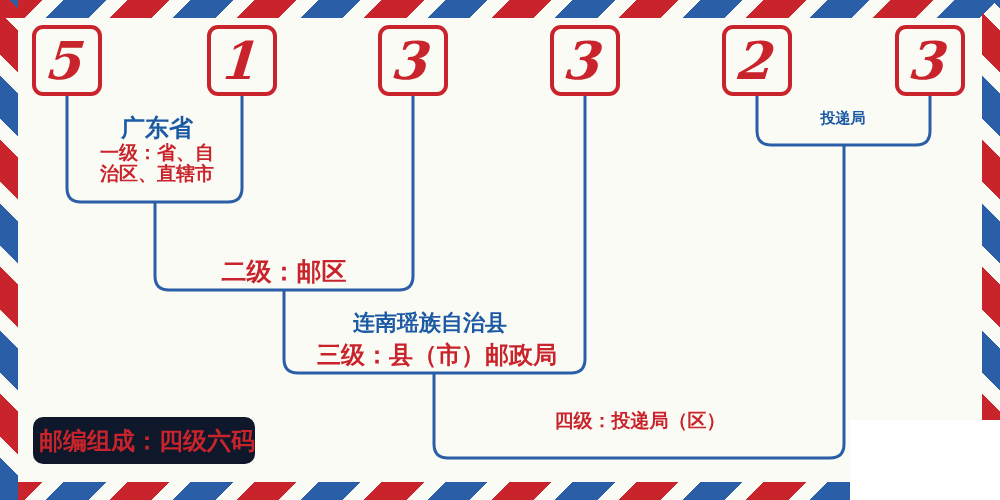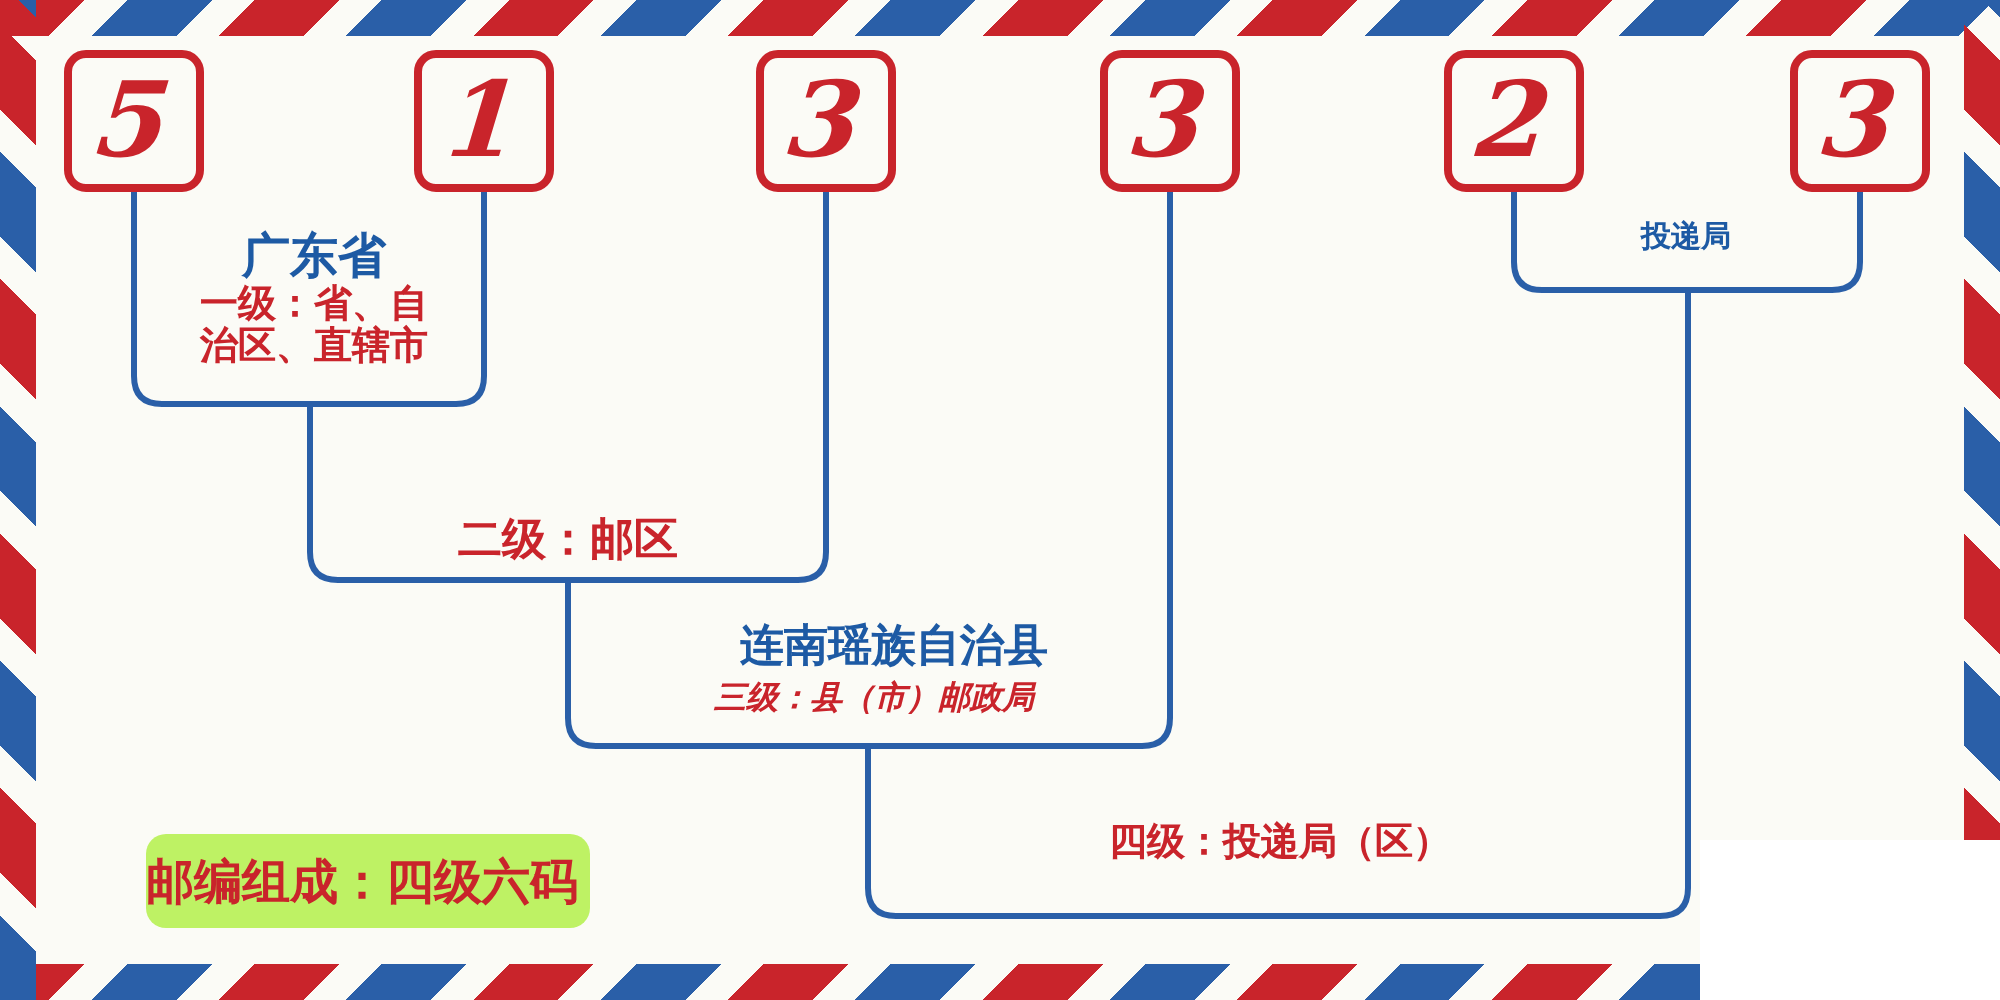--- a/index.html
+++ b/index.html
@@ -43,31 +43,31 @@
   .connectors path{fill:none;stroke:#2a5fa8;stroke-width:3;}
   
   .lbl{position:absolute;z-index:4;white-space:nowrap;
     transform:translateX(-50%);text-align:right;}
   .lbl-blue{color:#1d5aa4;font-weight:bold;
     font-family:"Liberation Serif", serif;}
   .lbl-red{color:#c9242b;font-weight:bold;
     font-family:"Liberation Sans", sans-serif;}
   .lbl-place1{font-size:24px;}
   .lbl-desc1{font-size:19px;line-height:21px;}
-  .lbl-desc2{font-size:22px;}
+  .lbl-desc2{font-size:25px;}
   .lbl-place3{font-size:22px;}
-  .lbl-desc3{font-size:16px;font-style:italic;}
+  .lbl-desc3{font-size:24px;}
   .lbl-place4{font-size:20px;}
   .lbl-desc4{font-size:19px;}
   .lbl-delivery{font-size:15px;}
   
   .badge{
     position:absolute;left:33px;top:417px;width:222px;height:47px;
-    background:#bef264;border-radius:10px;z-index:4;
-    display:flex;align-items:center;justify-content:flex-start;margin-left:40px;
+    background:#0f172a;border-radius:10px;z-index:4;
+    display:flex;align-items:center;justify-content:flex-end;
   }
   .badge span{
     color:#c9242b;font-weight:bold;font-size:24px;
     font-family:"Liberation Serif", serif;white-space:nowrap;
   }
   
   .corner-patch{
     position:absolute;left:850px;top:420px;width:150px;height:80px;
     background:#ffffff;z-index:5;
   }
@@ -115,21 +115,21 @@
   </div>
 
   <div class="lbl lbl-blue lbl-place1" style="left:157px;top:112px">广东省</div>
   <div class="lbl lbl-red lbl-desc1" style="left:157px;top:142px">
     <div>一级：省、自</div>
     <div>治区、直辖市</div>
   </div>
 
   <div class="lbl lbl-red lbl-desc2" style="left:284px;top:255px">二级：邮区</div>
 
-  <div class="lbl lbl-blue lbl-place3" style="left:447px;top:308px">连南瑶族自治县</div>
+  <div class="lbl lbl-blue lbl-place3" style="left:430px;top:308px">连南瑶族自治县</div>
   <div class="lbl lbl-red lbl-desc3" style="left:437px;top:339px">三级：县（市）邮政局</div>
 
   <div class="lbl lbl-red lbl-desc4" style="left:640px;top:408px">四级：投递局（区）</div>
 
   <div class="lbl lbl-blue lbl-delivery" style="left:843px;top:109px">投递局</div>
 
   <div class="badge">
     <span>邮编组成：四级六码</span>
   </div>
 

